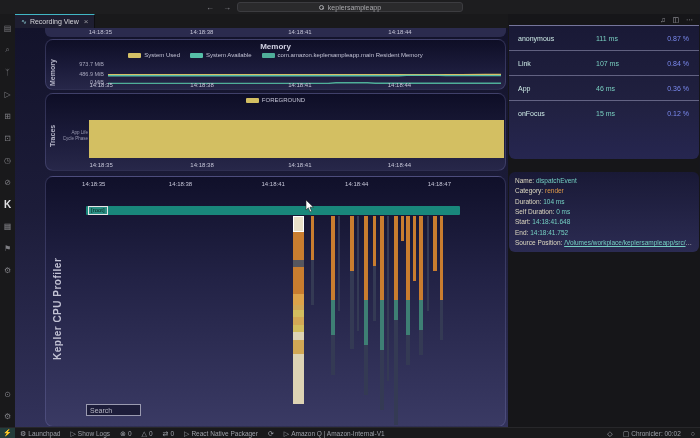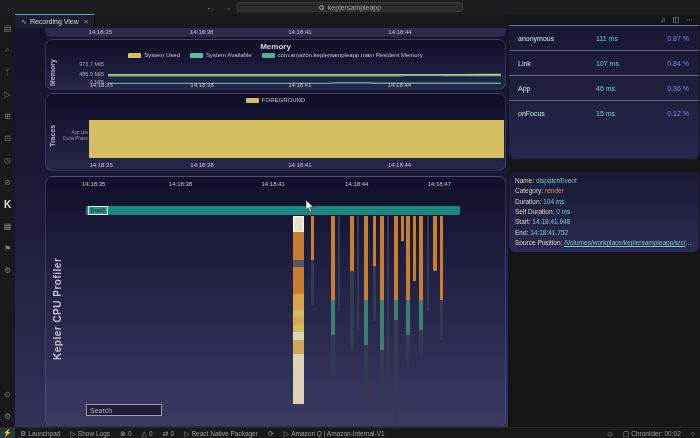--- a/index.html
+++ b/index.html
@@ -82,21 +82,21 @@
   #flame-ticks .tick { top:0; }
   #flame-rot { left:6px; top:62px; height:140px; font-size:10px; letter-spacing:.5px; color:#c2c2d4; }
   .flame-area { position:absolute; left:40px; top:26px; width:416px; height:214px; }
   #root-bar { position:absolute; left:0; top:3px; height:9px; background:#19877b;
               display:flex; align-items:center; border-radius:1px; }
   #root-label { margin-left:2px; border:1px solid #e6e6e6; color:#08251f; font-size:6px;
                 line-height:7px; padding:0 2px; background:rgba(255,255,255,.08); }
   .fcol { position:absolute; top:13px; }
   .fseg { width:100%; }
   .sel-seg { border:1px solid #ffffff; }
-  .flame-search { position:absolute; left:40px; bottom:10px; width:76px; height:12px;
+  .flame-search { position:absolute; left:40px; bottom:10px; width:55px; height:12px;
                   border:1px solid #9a9ab0; background:#1d1d3a; color:#b9b9c6; font-size:7px;
                   padding:0 3px; outline:none; font-family:"Liberation Sans",sans-serif; }
   .flame-search::placeholder { color:#b9b9c6; }
   #cursor { position:absolute; left:219px; top:-3px; }
 
   
   .right-panel { position:absolute; left:508px; top:14px; width:192px; height:413px; background:#161619; }
   .rp-header { height:11px; display:flex; justify-content:flex-end; align-items:center; gap:7px;
                padding-right:7px; color:#aeaeb6; font-size:7px; }
   .rp-icon { cursor:default; line-height:10px; }

